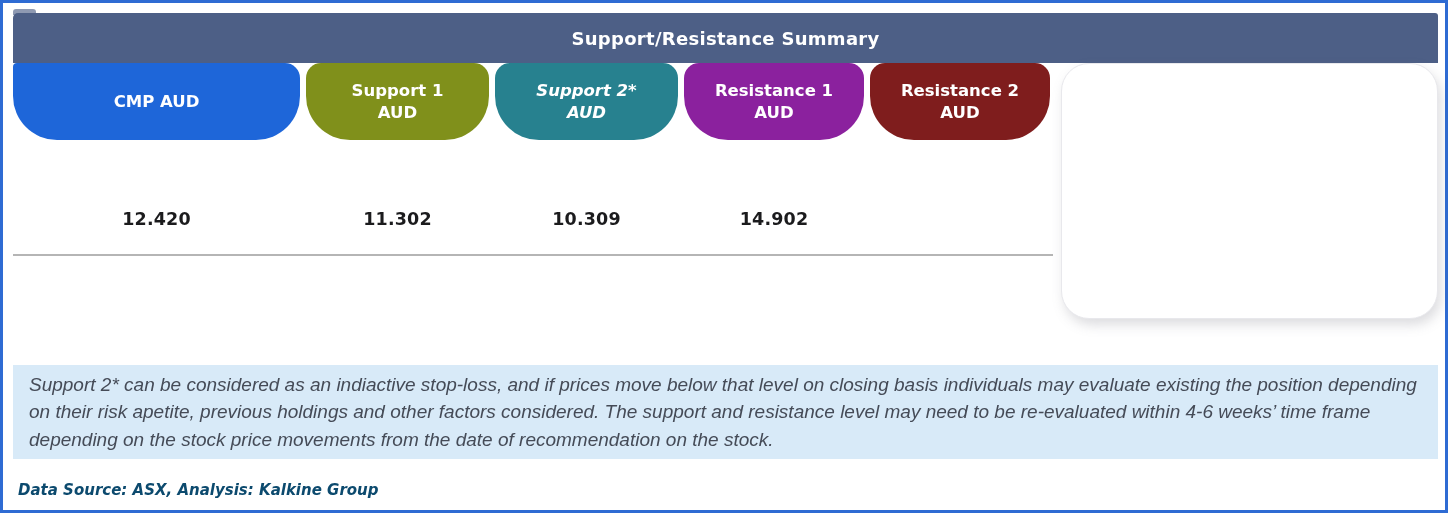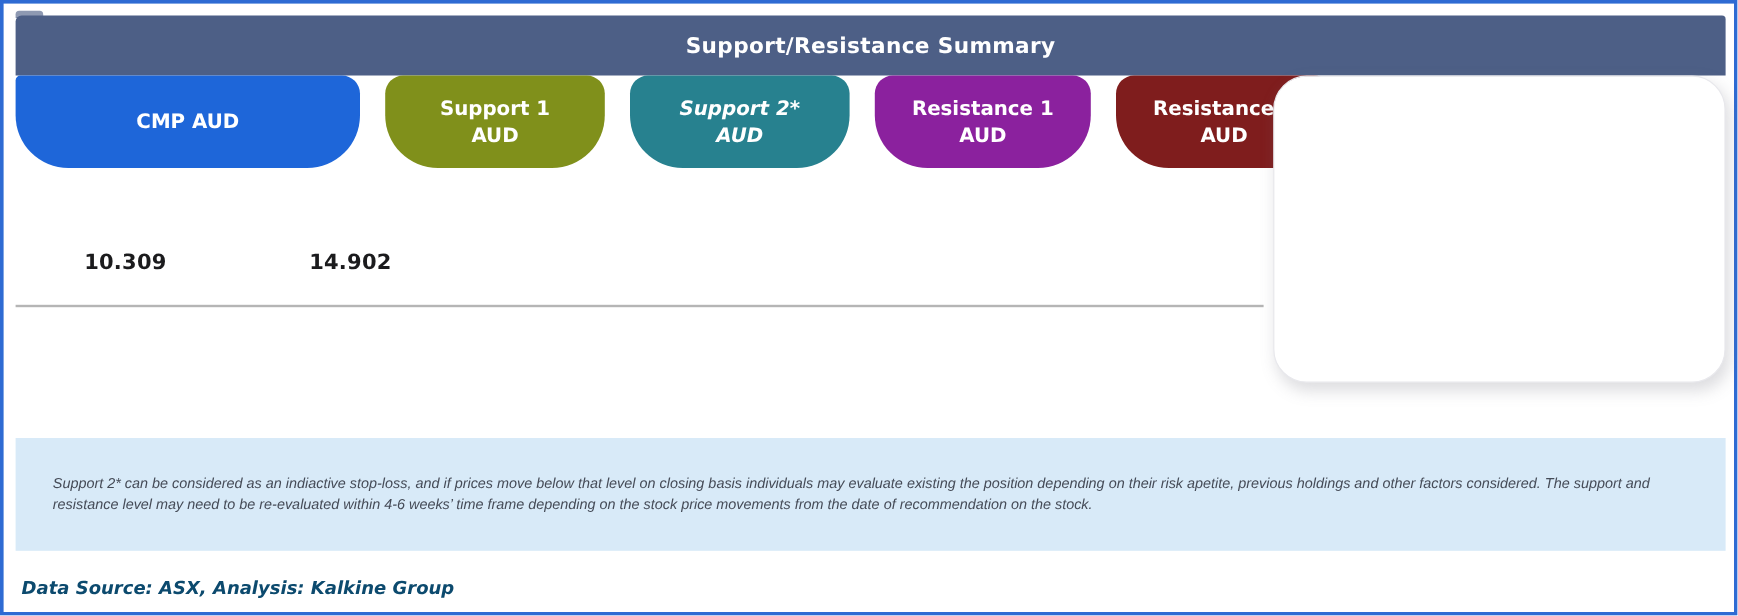--- a/index.html
+++ b/index.html
@@ -34,21 +34,21 @@
     border-radius: 3px 3px 0 0;
   }
   .header-title {
     color: #ffffff; font-size: 18px; font-weight: bold;
     letter-spacing: 0.3px;
   }
   
   .pill-row {
     position: absolute; left: 3px; top: 50px;
     width: 1425px; height: 77px;
-    display: flex; gap: 21px;
+    display: flex; gap: 6px;
   }
   .pill {
     height: 77px;
     border-radius: 15px 15px 44px 44px;
     display: flex; flex-direction: column;
     align-items: center; justify-content: center;
     color: #ffffff; font-weight: bold; font-size: 16.5px;
     line-height: 1.28; text-align: center;
   }
   .pill.w0 { width: 287px; border-radius: 4px 15px 44px 44px; }
@@ -110,24 +110,24 @@
     font-family: "Liberation Sans", sans-serif;
   }
   
   .footnote-box {
     position: absolute; left: 3px; top: 352px;
     width: 1425px; height: 94px;
     background: #d8eaf8;
     display: flex; align-items: center;
   }
   .footnote-text {
-    padding: 0 31px;
+    padding: 0 16px;
     color: #454b57;
     font-style: italic;
-    font-size: 12px;
+    font-size: 19px;
     line-height: 1.45;
     font-family: "Liberation Sans", sans-serif;
   }
   
   .data-source {
     position: absolute; left: 8px; top: 468px;
     color: #0c4a6e;
     font-weight: bold; font-style: italic;
     font-size: 15px;
     font-family: "DejaVu Sans", sans-serif;
@@ -162,20 +162,22 @@
         <span class="pill-line1">Resistance 1</span>
         <span class="pill-line2">AUD</span>
       </div>
       <div class="pill w4 c4">
         <span class="pill-line1">Resistance 2</span>
         <span class="pill-line2">AUD</span>
       </div>
     </div>
 
     <div class="values-row">
+      <div class="value-cell w0">12.420</div>
+      <div class="value-cell w1">11.302</div>
       <div class="value-cell w2">10.309</div>
       <div class="value-cell w4">14.902</div>
     </div>
 
     <div class="divider"></div>
 
     <div class="desc-card">
     </div>
 
     <div class="footnote-box">

